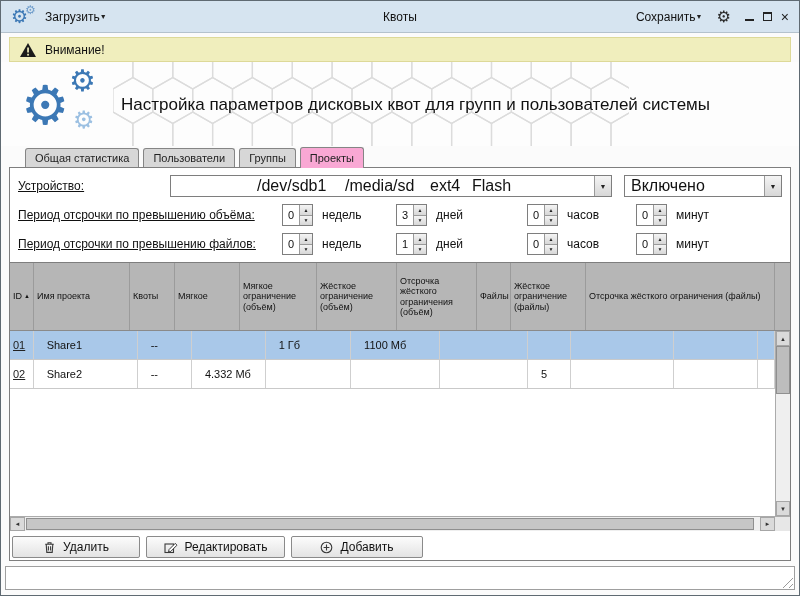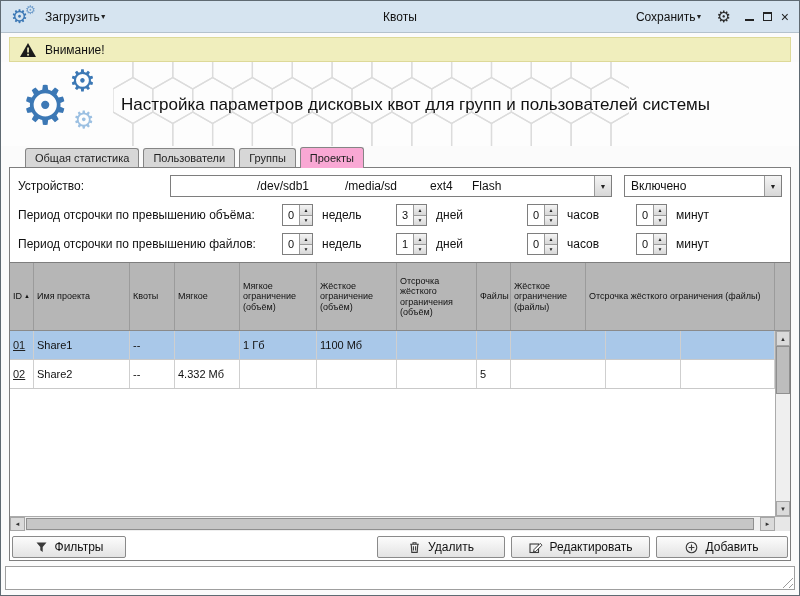--- a/index.html
+++ b/index.html
@@ -79,26 +79,26 @@
   .tab.active { height: 21px; background: #f9a8d4; margin-bottom: -1px; position: relative; z-index: 3; }
 
   
   .panel {
     margin: 0 8px; flex: 0 0 auto;
     border: 1px solid #7e7e7e; background: #fff;
     height: 394px; display: flex; flex-direction: column;
   }
 
   .frow { display: flex; align-items: center; margin: 7px 8px 0; height: 22px; flex: 0 0 auto; }
-  .flabel { font-size: 12px; }
+  .flabel { font-size: 12px; text-decoration: underline; }
   .flabel.device { width: 152px; flex: 0 0 auto; }
   .flabel.grace { width: 264px; flex: 0 0 auto; }
 
   .combo { display: flex; align-items: stretch; border: 1px solid #7e7e7e; background: #fff; height: 22px; }
-  .combo-text { flex: 1; display: flex; align-items: center; font-size: 12px; white-space: nowrap; overflow: hidden; }
+  .combo-text { flex: 1; display: flex; align-items: center; font-size: 16px; white-space: nowrap; overflow: hidden; }
   .combo-arrow {
     width: 17px; border-left: 1px solid #9a9a9a;
     background: linear-gradient(#f4f4f4, #d7d7d7);
     display: flex; align-items: center; justify-content: center;
     font-size: 7px; color: #222;
   }
   .device-combo { width: 442px; }
   .device-combo .combo-text { padding-left: 86px; }
   .dpart { display: inline-block; }
   .dp0 { width: 88px; } .dp1 { width: 85px; } .dp2 { width: 42px; }
@@ -123,21 +123,21 @@
     border-right: 1px solid #9b9b9b; overflow: hidden; cursor: default;
   }
   .sort { font-size: 6px; margin-left: 2px; }
   .col0 { width: 24px; } .col1 { width: 96px; } .col2 { width: 45px; }
   .col3 { width: 65px; } .col4 { width: 77px; } .col5 { width: 80px; }
   .col6 { width: 80px; } .col7 { width: 34px; } .col8 { width: 95px; }
   .col9 { width: 75px; } .col10 { flex: 1; }
   .th-filler { width: 15px; flex: 0 0 auto; background: #b6b6b6; }
 
   .tbody { position: relative; flex: 1; background: #fff; overflow: hidden; }
-  .trow { display: flex; height: 29px; width: calc(100% - 15px); border-bottom: 1px solid #c9c9c9; }
+  .trow { display: flex; height: 29px; width: calc(100% - 15px); border-bottom: 1px solid #c9c9c9; gap: 10px; }
   .trow.selected { background: #a9c8e9; }
   .td { display: flex; align-items: center; padding: 0 3px; font-size: 11px; border-right: 1px solid #cfcfcf; overflow: hidden; }
   .idlink { text-decoration: underline; color: #222; cursor: pointer; }
 
   .vscroll { position: absolute; right: 0; top: 0; bottom: 0; width: 15px; background: #efefef; border-left: 1px solid #ababab; display: flex; flex-direction: column; }
   .varrow { height: 15px; flex: 0 0 auto; background: #dadada; border: 1px solid #a6a6a6; display: flex; align-items: center; justify-content: center; font-size: 6px; color: #333; }
   .vtrack { flex: 1; position: relative; }
   .vthumb { position: absolute; top: 0; left: 0; right: 0; height: 48px; background: #bdbdbd; border: 1px solid #8f8f8f; }
 
   .hscroll { height: 15px; flex: 0 0 auto; display: flex; background: #efefef; border-top: 1px solid #ababab; }
@@ -516,26 +516,20 @@
           <div class="hthumb"></div>
         </div>
         <div class="harrow">
             <i>►</i>
           </div>
         <div class="hcorner"></div>
       </div>
     </div>
 
     <div class="actions">
-      <button class="btn btn-filters">
-        <svg class="bicon" width="13" height="13">
-          <path d="M1.5 1.5 h10 l-3.8 4.6 v5 l-2.4 -1.8 v-3.2 Z" fill="#3a3a3a"></path>
-        </svg>
-        <span>Фильтры</span>
-      </button>
       <button class="btn btn-delete">
         <svg class="bicon" width="13" height="13">
           <path d="M2.2 3.2 h8.6 M5 3.2 V1.8 h3 v1.4 M3.2 3.2 l.6 8.2 h5.4 l.6 -8.2 M5.4 5.2 v4.3 M7.6 5.2 v4.3" fill="none" stroke="#3a3a3a" stroke-width="1.1"></path>
         </svg>
         <span>Удалить</span>
       </button>
       <button class="btn btn-edit">
         <svg class="bicon" width="14" height="13">
           <rect x="1" y="3" width="8.5" height="8.5" fill="none" stroke="#3a3a3a" stroke-width="1.1"></rect>
           <path d="M5 8.6 L11.2 2.4 L13 4.2 L6.8 10.4 L4.6 11 Z" fill="#fff" stroke="#3a3a3a" stroke-width="1"></path>

